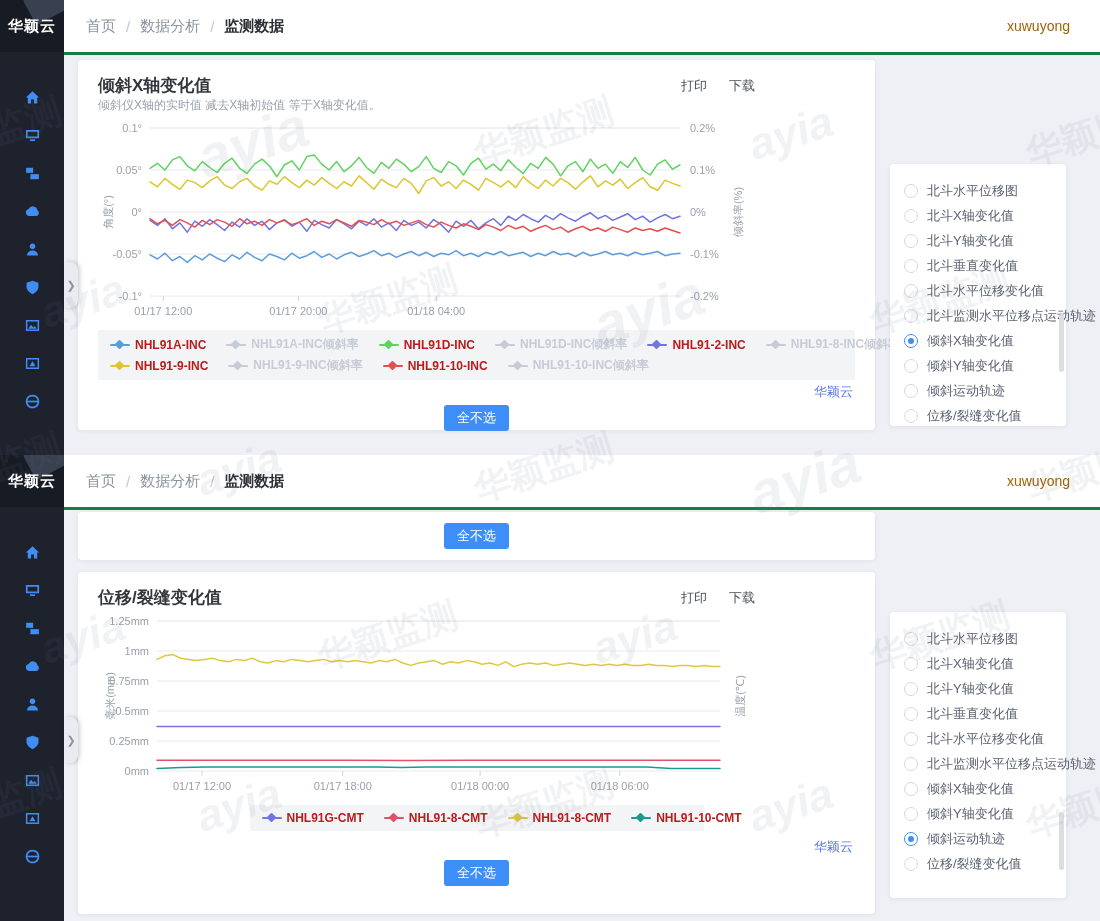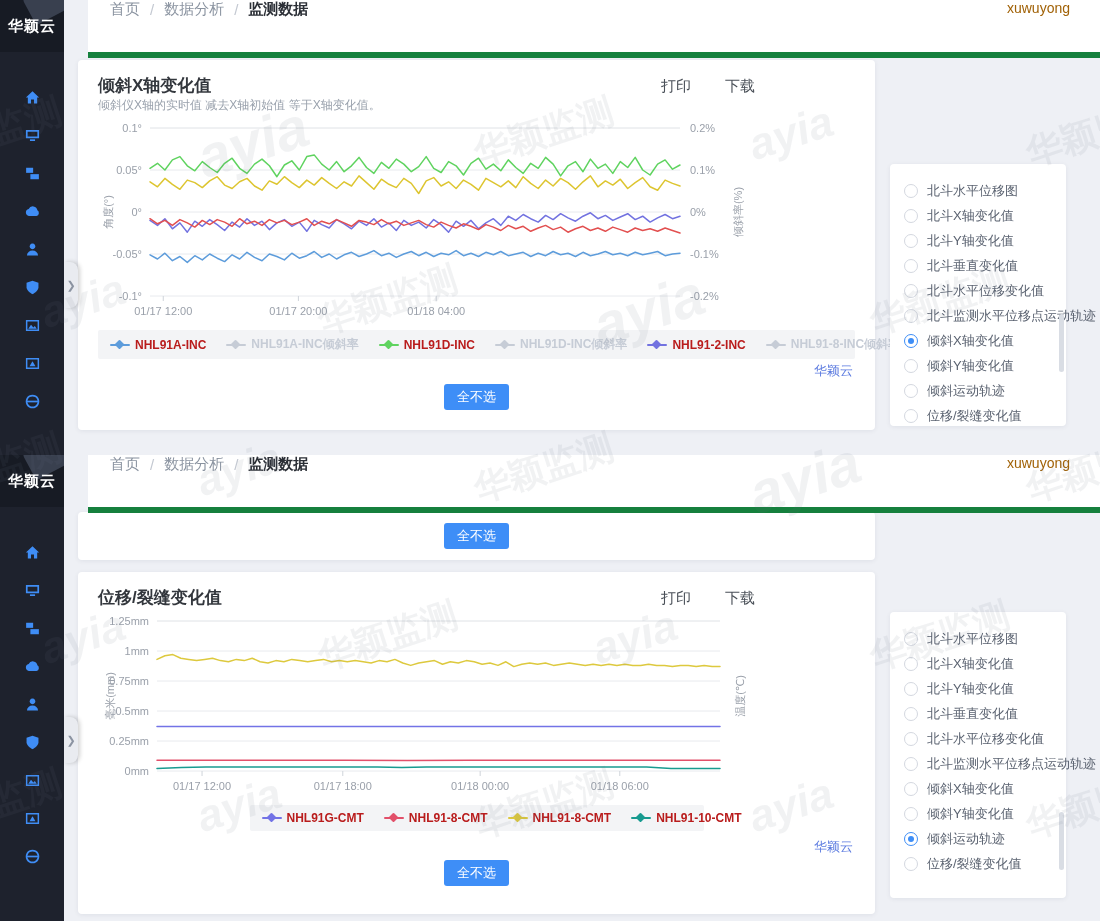--- a/index.html
+++ b/index.html
@@ -14,39 +14,39 @@
   .logo{height:52px;background:#171b24;color:#fff;font-weight:bold;font-size:15px;display:flex;align-items:center;justify-content:center;letter-spacing:1px;position:relative;overflow:hidden;}
   .logo::before{content:'';position:absolute;right:-18px;top:-16px;width:56px;height:30px;background:#39404f;transform:rotate(-28deg);border-radius:4px;}
   .logo span{position:relative;}
   .side-icons{padding-top:26px;display:flex;flex-direction:column;align-items:center;}
   .side-icon{width:64px;height:38px;display:flex;align-items:center;justify-content:center;cursor:pointer;}
   .side-icon svg{width:17px;height:17px;fill:#3f8df5;}
   .collapse-handle{position:absolute;left:64px;top:262px;width:14px;height:46px;background:#e9ebf0;border-radius:0 8px 8px 0;box-shadow:2px 0 4px rgba(0,0,0,.18);display:flex;align-items:center;justify-content:center;color:#8b93a1;font-size:11px;z-index:6;cursor:pointer;}
 
   
   .main{margin-left:64px;height:100%;}
-  .topbar{height:52px;background:#fff;border-bottom:6px solid #15803d;display:flex;align-items:flex-start;justify-content:space-between;padding:0 30px 0 22px;position:relative;z-index:4;margin-left:24px;}
+  .topbar{height:52px;background:#fff;border-bottom:3px solid #15803d;display:flex;align-items:center;justify-content:space-between;padding:0 30px 0 22px;position:relative;z-index:4;}
   .breadcrumb{display:flex;align-items:center;gap:10px;font-size:15px;color:#8a93a0;font-weight:500;}
   .crumb{cursor:pointer;}
   .crumb-sep{color:#c3c8d1;}
   .crumb-current{color:#2b2f36;font-weight:bold;}
   .username{font-size:14px;color:#a16207;cursor:pointer;}
 
   
   .card{position:absolute;background:#fff;border-radius:4px;box-shadow:0 1px 5px rgba(15,30,60,.07);z-index:2;}
   .chart-card-0{left:78px;top:60px;width:797px;height:370px;padding:0;}
   .right-card-0{left:890px;top:164px;width:176px;height:262px;}
   .partial-card{left:78px;top:57px;width:797px;height:48px;display:flex;align-items:center;justify-content:center;}
   .chart-card-1{left:78px;top:117px;width:797px;height:342px;}
   .right-card-1{left:890px;top:157px;width:176px;height:286px;}
 
   .card-inner{padding:14px 20px 10px 20px;}
   .card-head{display:flex;align-items:flex-start;justify-content:space-between;}
   .chart-title{font-size:17px;font-weight:bold;color:#33373d;}
-  .chart-actions{display:flex;gap:34px;font-size:15px;color:#4a5058;padding-top:3px;padding-right:100px;}
+  .chart-actions{display:flex;gap:22px;font-size:13px;color:#4a5058;padding-top:3px;padding-right:100px;}
   .chart-actions span{cursor:pointer;}
   .chart-subtitle{font-size:12px;color:#9aa2ad;}
   .chart-svg{display:block;margin-top:4px;}
   svg text{font-family:"Liberation Sans","DejaVu Sans",sans-serif;}
 
   
   .legend{background:#f3f4f6;border-radius:2px;padding:6px 12px;display:flex;flex-direction:column;gap:4px;}
   .legend-row{display:flex;align-items:center;gap:20px;flex-wrap:nowrap;}
   .legend-center{width:430px;margin:2px auto 7px;}
   .lg-item{display:flex;align-items:center;gap:5px;font-size:12px;font-weight:bold;color:#b91c1c;cursor:pointer;white-space:nowrap;}
@@ -209,20 +209,38 @@
               </span>
               <span class="lg-item">
                 <span class="marker" style="color: rgb(114, 114, 224);"></span>
                 <span>NHL91-2-INC</span>
               </span>
               <span class="lg-item disabled">
                 <span class="marker" style="color: rgb(198, 204, 214);"></span>
                 <span>NHL91-8-INC倾斜率</span>
               </span>
             </div>
+            <div class="legend-row">
+              <span class="lg-item">
+                <span class="marker" style="color: rgb(221, 197, 48);"></span>
+                <span>NHL91-9-INC</span>
+              </span>
+              <span class="lg-item disabled">
+                <span class="marker" style="color: rgb(198, 204, 214);"></span>
+                <span>NHL91-9-INC倾斜率</span>
+              </span>
+              <span class="lg-item">
+                <span class="marker" style="color: rgb(226, 80, 80);"></span>
+                <span>NHL91-10-INC</span>
+              </span>
+              <span class="lg-item disabled">
+                <span class="marker" style="color: rgb(198, 204, 214);"></span>
+                <span>NHL91-10-INC倾斜率</span>
+              </span>
+            </div>
           </div>
         <div class="footer-link">华颖云</div>
         <button class="deselect-btn">全不选</button>
       </div>
     </div>
 
     <div class="card right-card-0">
       <ul class="options">
           <li class="option">
             <span class="radio"></span>

